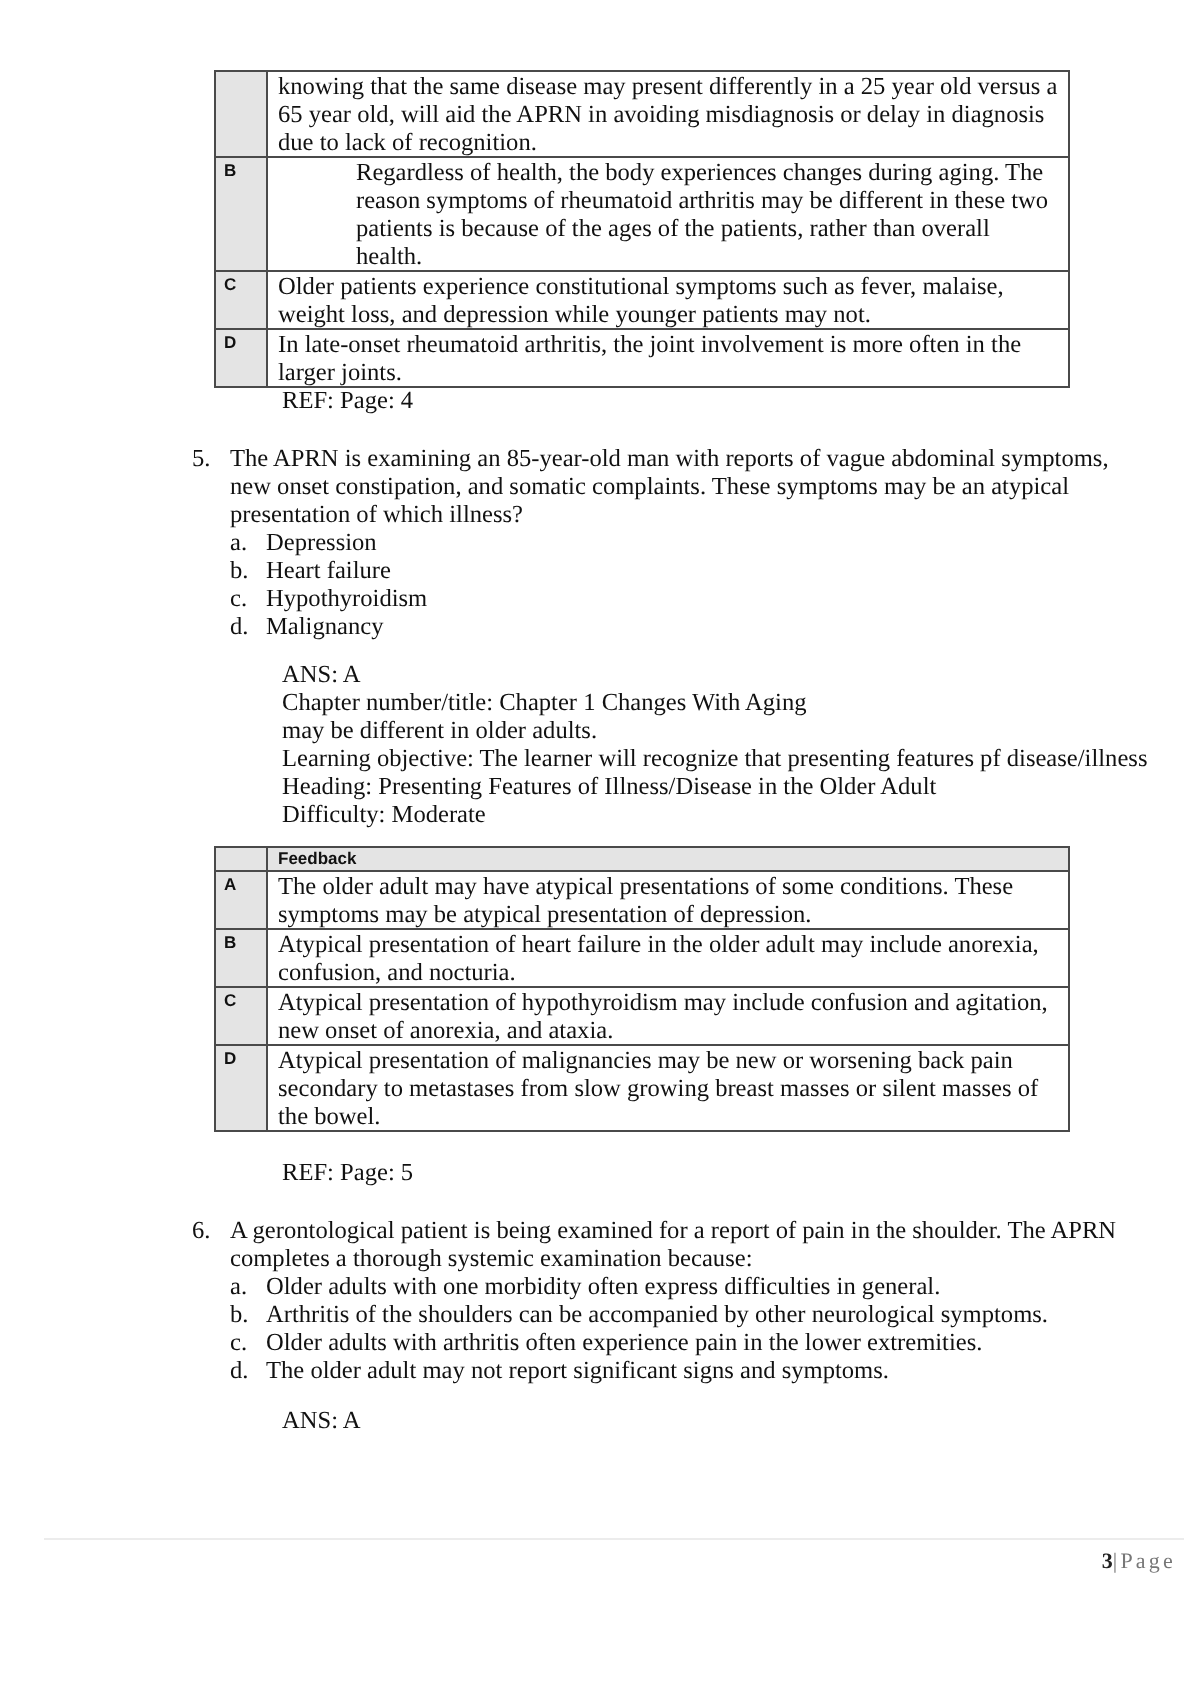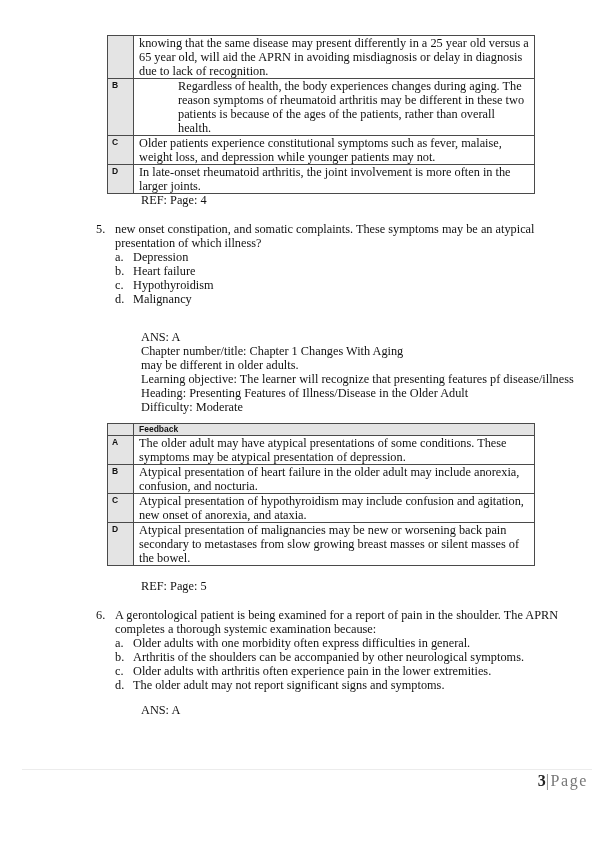--- a/index.html
+++ b/index.html
@@ -89,21 +89,21 @@
     left: 22px;
     top: 769px;
     width: 570px;
     height: 1px;
     background: #ececec;
   }
   .footer {
     position: absolute;
     right: 12px;
     top: 774px;
-    font-size: 16px;
+    font-size: 11px;
     color: #777777;
     letter-spacing: 1.6px;
   }
   .footer .pgnum {
     color: #222222;
     font-weight: bold;
     letter-spacing: 0;
   }
 </style>
 </head>
@@ -128,20 +128,21 @@
     <td class="text" style="height:28px;">In late-onset rheumatoid arthritis, the joint involvement is more often in the larger joints.</td>
   </tr>
 </tbody>
   </table>
 
 <div class="block" style="top:193px;">REF:   Page: 4</div>
 
 <div class="q" style="top:222px;">
   <span class="num">5.</span>
   <div class="stem">
+    <div class="line">The APRN is examining an 85-year-old man with reports of vague abdominal symptoms,</div>
     <div class="line">new onset constipation, and somatic complaints. These symptoms may be an atypical</div>
     <div class="line">presentation of which illness?</div>
   </div>
   <div class="opts">
     <div class="opt">
         <span class="lbl">a.</span>
         <span>Depression</span>
       </div>
     <div class="opt">
         <span class="lbl">b.</span>

